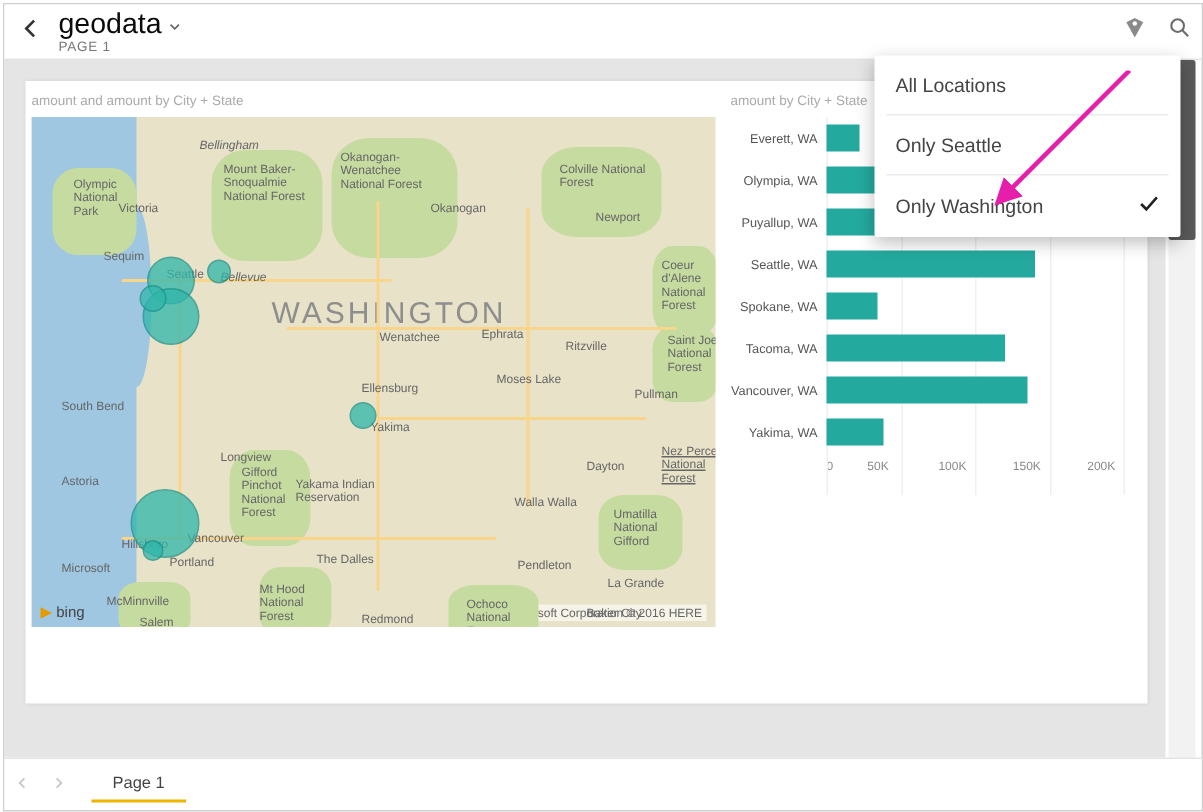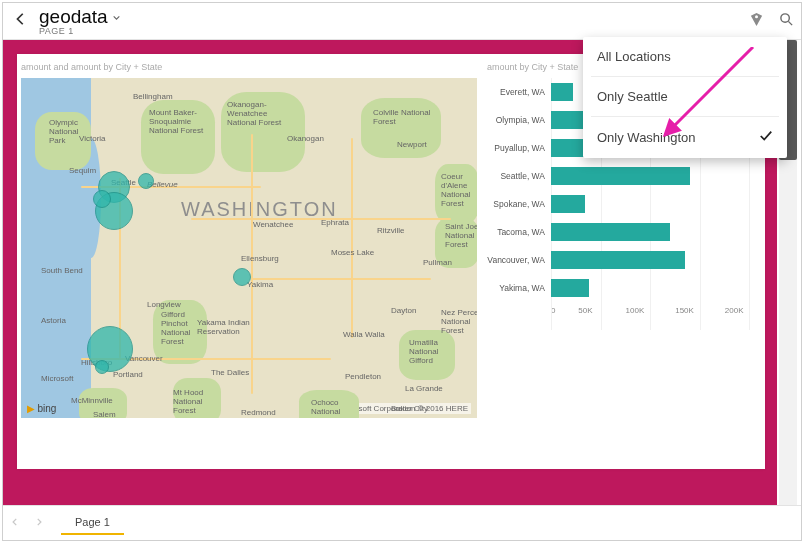--- a/index.html
+++ b/index.html
@@ -6,21 +6,21 @@
 .frame{position:absolute;left:2px;top:2px;width:798px;height:537px;border:1px solid #cfcfcf;background:#fff}
 .topbar{height:36px;display:flex;align-items:center;border-bottom:1px solid #e3e3e3;background:#fff;position:relative}
 .back{width:36px;text-align:center}
 .back svg{width:14px;height:14px;stroke:#333;stroke-width:2;fill:none}
 .title{font-size:19px;color:#0a0a0a}
 .title-line{display:flex;align-items:center;gap:4px}
 .subtitle{font-size:9px;color:#777;letter-spacing:.5px;margin-top:-2px}
 .spacer{flex:1}
 .ticon{width:30px;text-align:center}
 .ticon svg{width:15px;height:15px;fill:#6b6b6b}
-.workspace{position:absolute;left:0;top:37px;right:24px;bottom:34px;background:#be185d}
+.workspace{position:absolute;left:0;top:37px;right:24px;bottom:34px;background:#e5e5e5}
 .scrollbar{position:absolute;right:4px;top:37px;bottom:34px;width:18px;background:#f2f2f2}
 .scroll-thumb{position:absolute;top:0;left:0;right:0;height:120px;background:#5a5a5a;border-radius:2px}
 .sheet{position:absolute;left:14px;top:14px;width:748px;height:415px;background:#fff;box-shadow:0 0 3px rgba(0,0,0,.08)}
 .chart-title{position:absolute;font-size:9px;color:#aaa}
 .map{position:absolute;left:4px;top:24px;width:456px;height:340px;background:#e8e2c8;overflow:hidden}
 .map-water{position:absolute;left:0;top:0;width:70px;height:340px;background:#9fc7e2}
 .map-water2{position:absolute;left:60px;top:60px;width:20px;height:120px;background:#9fc7e2;border-radius:0 50% 50% 0}
 .map-forest{position:absolute;background:#c6dba0;border-radius:30%}
 .map-label{position:absolute;font-size:8px;color:#666;white-space:nowrap}
 .map-state{position:absolute;font-size:20px;color:#8e8e8e;letter-spacing:2px}
@@ -104,21 +104,21 @@
           <div class="map-forest" style="left: 414px; top: 140px; width: 44px; height: 50px;"></div>
           <div class="map-forest" style="left: 14px; top: 34px; width: 56px; height: 58px;"></div>
           <div class="map-forest" style="left: 58px; top: 310px; width: 48px; height: 36px;"></div>
           <div class="map-road" style="left: 60px; top: 108px; width: 180px;"></div>
           <div class="map-road" style="left: 60px; top: 280px; width: 250px;"></div>
           <div class="map-road" style="left: 170px; top: 140px; width: 260px;"></div>
           <div class="map-road" style="left: 230px; top: 200px; width: 180px;"></div>
           <div class="map-roadv" style="left: 98px; top: 100px; height: 180px;"></div>
           <div class="map-roadv" style="left: 230px; top: 56px; height: 260px;"></div>
           <div class="map-roadv" style="left: 330px; top: 60px; height: 200px;"></div>
-          <div class="map-label" style="left: 112px; top: 14px; white-space: nowrap;">Bellingham</div>
+          <div class="map-label" style="left: 112px; top: 14px; white-space: nowrap; font-style: italic;">Bellingham</div>
           <div class="map-label" style="left: 58px; top: 56px; white-space: nowrap;">Victoria</div>
           <div class="map-label" style="left: 128px; top: 30px; width: 56px; white-space: normal;">Mount Baker-
 Snoqualmie
 National Forest</div>
           <div class="map-label" style="left: 206px; top: 22px; width: 60px; white-space: normal;">Okanogan-
 Wenatchee
 National Forest</div>
           <div class="map-label" style="left: 266px; top: 56px; white-space: nowrap;">Okanogan</div>
           <div class="map-label" style="left: 376px; top: 62px; white-space: nowrap;">Newport</div>
           <div class="map-label" style="left: 352px; top: 30px; width: 64px; white-space: normal;">Colville National
@@ -146,21 +146,21 @@
 Forest</div>
           <div class="map-label" style="left: 176px; top: 240px; width: 58px; white-space: normal;">Yakama Indian
 Reservation</div>
           <div class="map-label" style="left: 190px; top: 290px; white-space: nowrap;">The Dalles</div>
           <div class="map-label" style="left: 322px; top: 252px; white-space: nowrap;">Walla Walla</div>
           <div class="map-label" style="left: 370px; top: 228px; white-space: nowrap;">Dayton</div>
           <div class="map-label" style="left: 402px; top: 180px; white-space: nowrap;">Pullman</div>
           <div class="map-label" style="left: 388px; top: 260px; width: 44px; white-space: normal;">Umatilla
 National
 Gifford</div>
-          <div class="map-label" style="left: 420px; top: 230px; width: 40px; white-space: normal;">Nez Perce
+          <div class="map-label" style="left: 420px; top: 218px; width: 40px; white-space: normal; text-decoration: underline;">Nez Perce
 National
 Forest</div>
           <div class="map-label" style="left: 324px; top: 294px; white-space: nowrap;">Pendleton</div>
           <div class="map-label" style="left: 384px; top: 306px; white-space: nowrap;">La Grande</div>
           <div class="map-label" style="left: 370px; top: 326px; white-space: nowrap;">Baker City</div>
           <div class="map-label" style="left: 20px; top: 296px; white-space: nowrap;">Microsoft</div>
           <div class="map-label" style="left: 60px; top: 280px; white-space: nowrap;">Hillsboro</div>
           <div class="map-label" style="left: 92px; top: 292px; white-space: nowrap;">Portland</div>
           <div class="map-label" style="left: 104px; top: 276px; white-space: nowrap;">Vancouver</div>
           <div class="map-label" style="left: 290px; top: 320px; width: 44px; white-space: normal;">Ochoco

